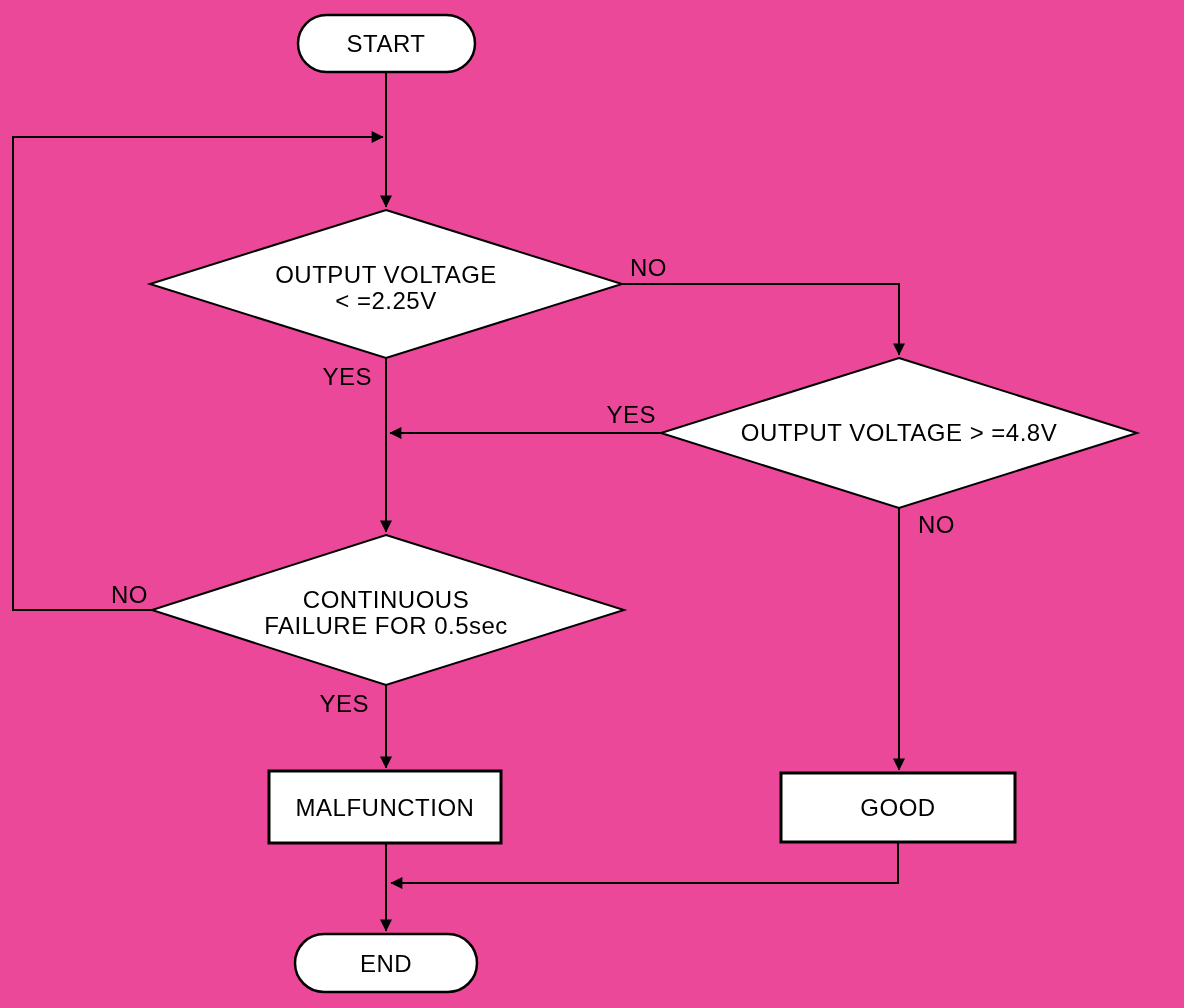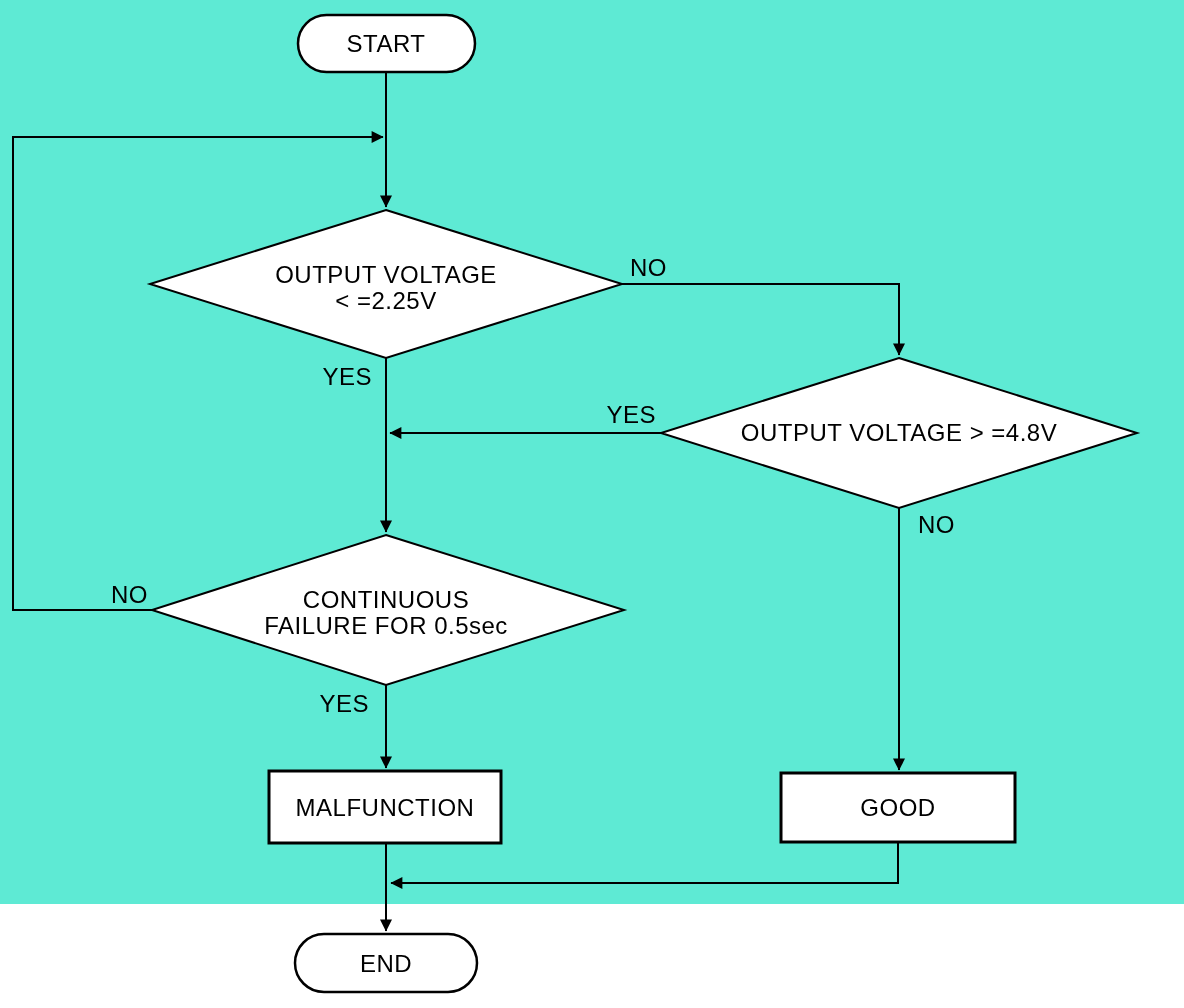--- a/index.html
+++ b/index.html
@@ -6,22 +6,22 @@
     margin: 0;
     padding: 0;
     background: #ffffff;
     width: 1184px;
     height: 1008px;
     overflow: hidden;
   }
   .canvas-wrap {
     position: relative;
     width: 1184px;
-    height: 904px;
-    background: #5eead4;
+    height: 1008px;
+    background: #ec4899;
   }
   svg {
     display: block;
   }
   .node-shape {
     fill: #ffffff;
     stroke: #000000;
   }
   .edge {
     fill: none;

